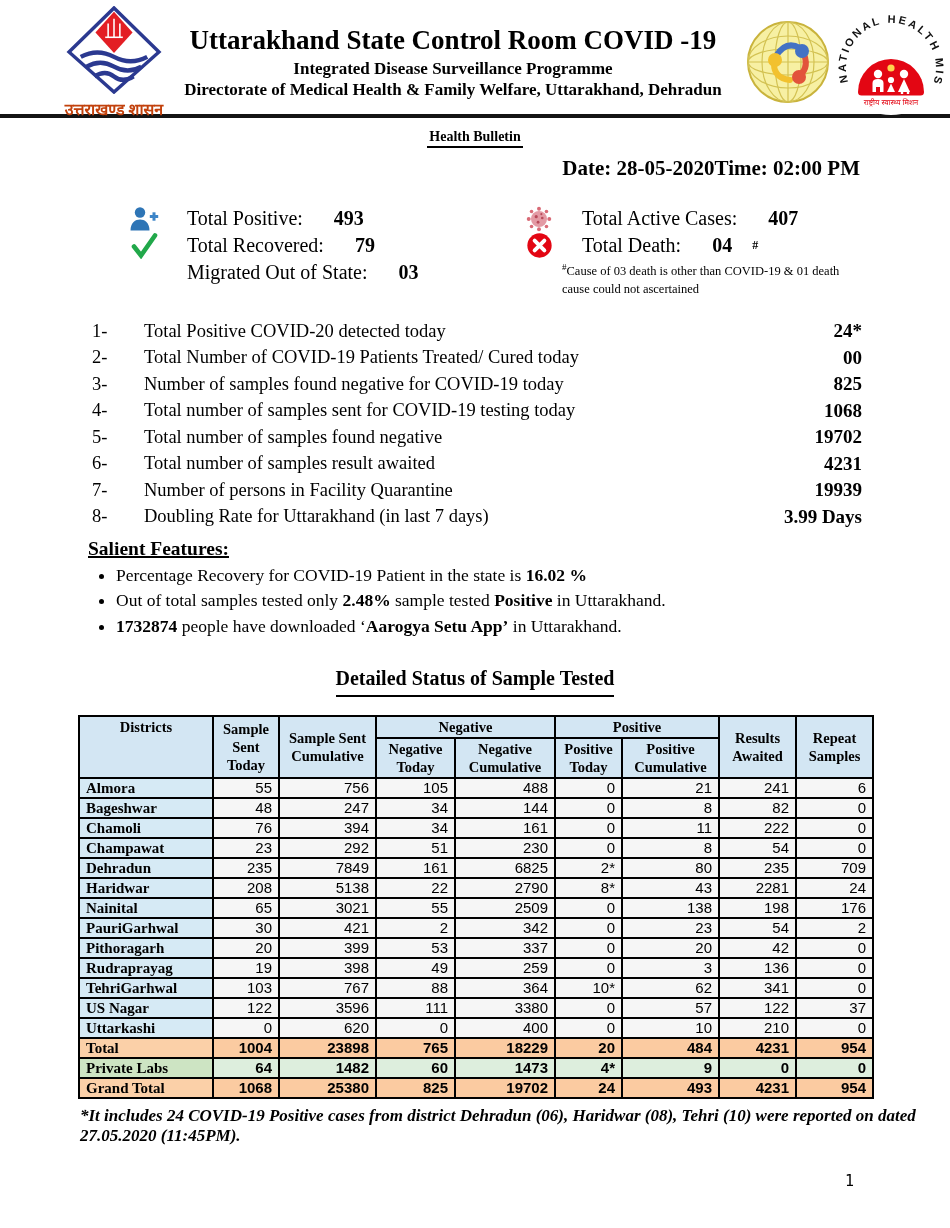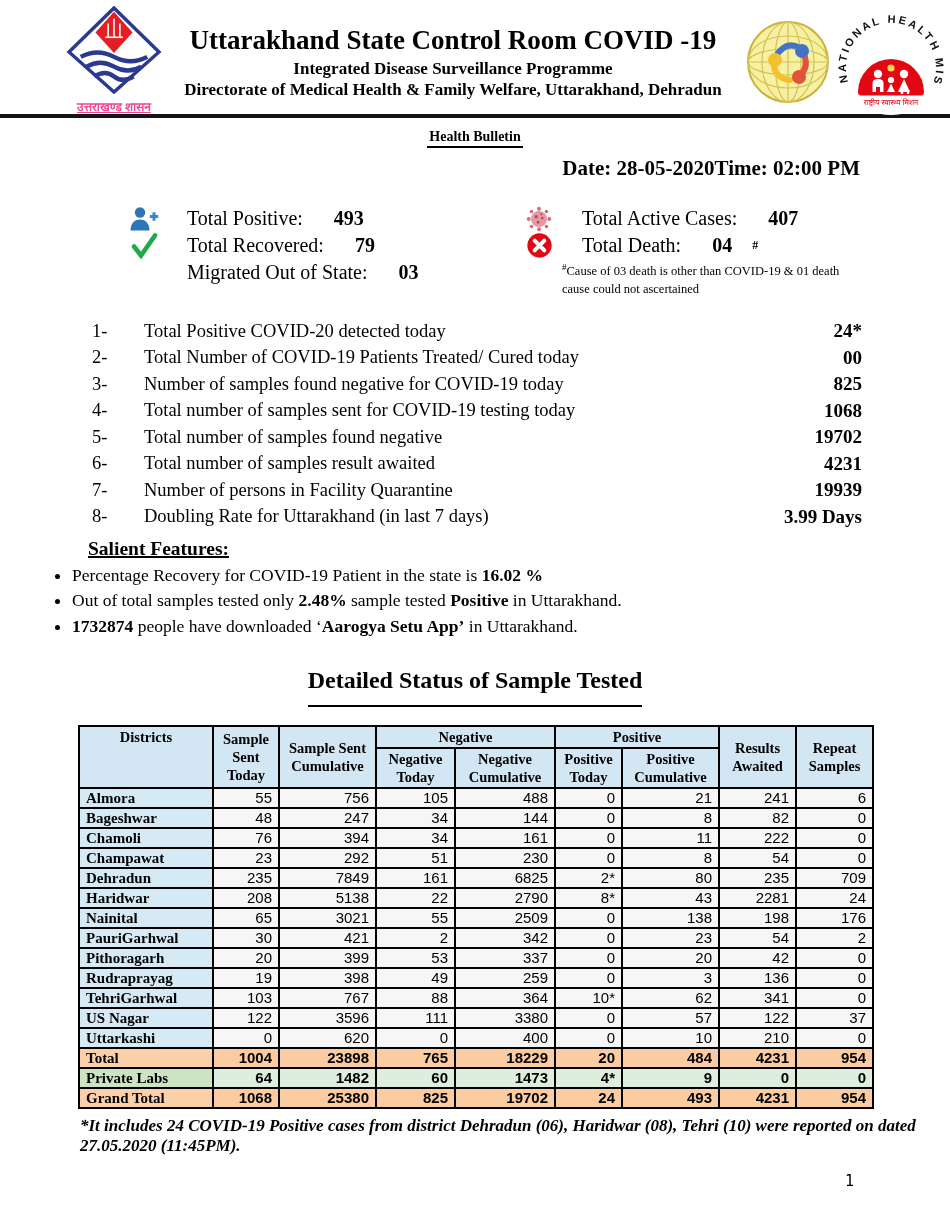--- a/index.html
+++ b/index.html
@@ -9,21 +9,21 @@
     width: 950px; height: 1228px;
     background: #fff;
     font-family: "Liberation Serif", serif;
     color: #000;
     overflow: hidden;
   }
 
   
   .header { display:flex; align-items:flex-start; padding: 6px 2px 0 58px; height: 114px; }
   .gov-logo-block { width: 112px; text-align:center; flex: 0 0 auto; }
-  .gov-logo-caption { font-size: 12px; font-weight: bold; color:#ec4899; margin-top: 0px; text-decoration: underline; }
+  .gov-logo-caption { font-size: 16px; font-weight: bold; color:#c2410c; margin-top: 0px; }
   .header-center { flex: 1 1 auto; text-align:center; padding-top: 20px; }
   .main-title { font-size: 27px; font-weight: bold; line-height: 1.05; }
   .sub-title { font-size: 17px; font-weight: bold; margin-top: 5px; }
   .sub-title2 { font-size: 17px; font-weight: bold; margin-top: 1px; }
   .idsp-logo { flex:0 0 auto; margin: 14px 6px 0 10px; }
   .nhm-logo { flex:0 0 auto; margin: 2px 2px 0 0; }
   .header-rule { height: 4px; background:#141414; margin-top: 0px; }
 
   
   .bulletin-title-wrap { text-align:center; margin-top: 9px; }
@@ -44,26 +44,26 @@
 
   
   .stats-list { margin: 20px 88px 0 92px; }
   .list-row { display:flex; align-items:center; height: 26.5px; font-size: 18.5px; }
   .list-num { width: 52px; flex: 0 0 auto; }
   .list-label { flex: 1 1 auto; }
   .list-value { font-weight: bold; font-size: 19px; text-align: right; white-space: nowrap; }
 
   
   .salient-heading { margin: 8px 0 2px 88px; font-size: 19.5px; font-weight: bold; text-decoration: underline; text-decoration-thickness: 2px; }
-  ul.salient-bullets { margin: 2px 0 0 0; padding-left: 72px; }
+  ul.salient-bullets { margin: 2px 0 0 0; padding-left: 116px; }
   ul.salient-bullets li { font-size: 17.5px; margin: 4.5px 0; }
 
   
   .table-title-wrap { text-align:center; margin-top: 30px; }
-  .table-title { display:inline-block; font-size: 24px; font-weight: bold; border-bottom: 2.5px solid #000; padding-bottom: 11px; }
+  .table-title { display:inline-block; font-size: 20px; font-weight: bold; border-bottom: 2.5px solid #000; padding-bottom: 5px; }
   table.samples { border-collapse: collapse; margin: 18px 0 0 78px; table-layout: fixed; width: 794px; }
   table.samples th, table.samples td { border: 2px solid #000; padding: 1px 6px; overflow:hidden; }
   table.samples th { background: #d3e6f3; font-size: 14.5px; font-weight: bold; text-align:center; line-height: 1.25; }
   th.h-districts { text-align:left; vertical-align: top; font-size: 17px; padding-left: 8px; }
   th.h-green { background: #cfdca9; }
   th.h-orange { background: #fbcda2; }
   table.samples td { height: 20px; line-height: 16px; }
   td.c-name { background:#d6eaf5; font-weight: bold; font-size: 15px; padding-left: 8px; font-family: "Liberation Serif", serif; }
   td.c-num { text-align: right; font-family: "Liberation Sans", sans-serif; font-size: 15px; padding-right: 7px; background: #f6f6f6; }
   tr.row-total td, tr.row-grand td { background:#fbcba1; font-weight: bold; }

